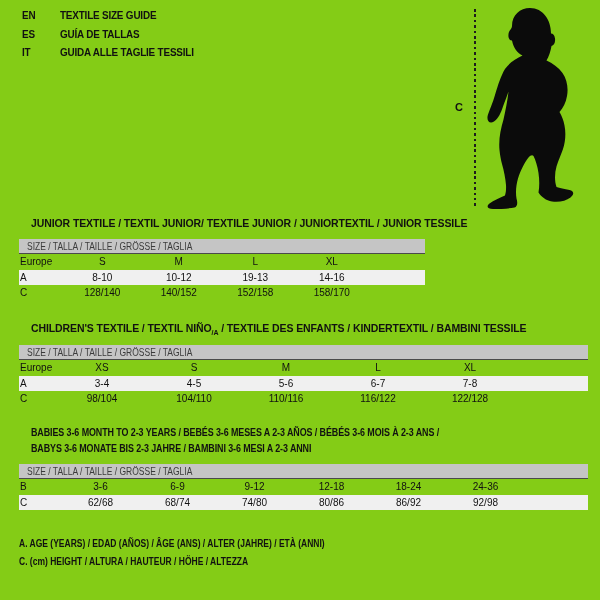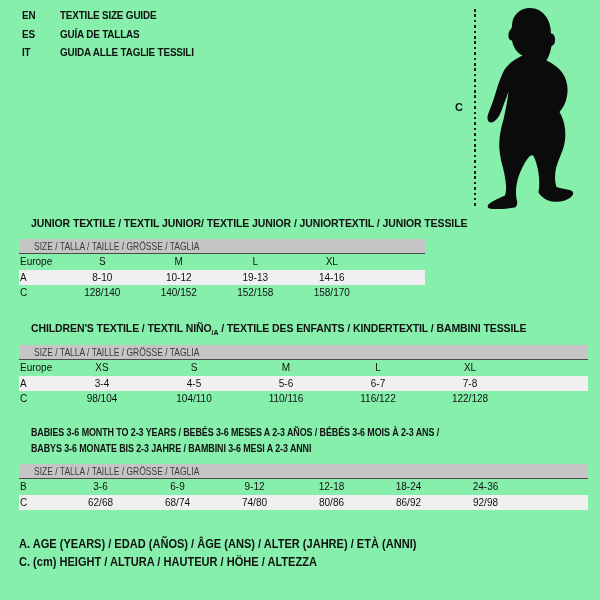--- a/index.html
+++ b/index.html
@@ -1,44 +1,44 @@
 <!DOCTYPE html>
 <html><head>
 <meta charset="utf-8">
 <style>
   html,body{margin:0;padding:0;background:#fff;}
-  #page{position:relative;width:600px;height:600px;background:#86efac;overflow:hidden;
+  #page{position:relative;width:600px;height:600px;background:#84cc16;overflow:hidden;
         font-family:"Liberation Sans",sans-serif;color:#111;}
   .condensed{transform:scaleX(0.85);transform-origin:0 50%;white-space:nowrap;}
 
   
   #lang-block{position:absolute;left:22px;top:6px;}
   .lang-row{display:flex;height:18.6px;align-items:center;font-size:11px;font-weight:bold;letter-spacing:-0.2px;}
   .lang-code{width:38px;transform:scaleX(0.9);transform-origin:0 50%;}
   .lang-title{transform:scaleX(0.9);transform-origin:0 50%;white-space:nowrap;}
 
   
   #measure-line{position:absolute;left:474px;top:9px;width:2px;height:198px;
     background:repeating-linear-gradient(to bottom,#1d1d1d 0 2.5px,transparent 2.5px 5.4px);}
   #measure-label{position:absolute;left:455px;top:101px;font-size:11px;font-weight:bold;}
   #baby{position:absolute;left:486px;top:7px;}
 
   
   .sec-title{position:absolute;left:31px;font-size:10.5px;font-weight:bold;letter-spacing:-0.1px;line-height:16px;}
   .sec-title sub{font-size:7px;}
   .size-wrap{position:absolute;left:19px;}
   .size-bar{background:#c5c5c5;color:#3b3b3b;height:15px;display:flex;align-items:center;
-    padding-left:15px;font-size:10px;border-bottom:1.5px solid #4a4a4a;box-sizing:border-box;}
+    padding-left:8px;font-size:10px;border-bottom:1.5px solid #4a4a4a;box-sizing:border-box;}
   table.size{border-collapse:collapse;table-layout:fixed;font-size:10px;}
   table.size td{height:15.5px;padding:0;text-align:center;vertical-align:middle;}
   table.size td.lbl{text-align:left;padding-left:1px;margin-top:20px;}
   tr.shaded{background:#f0f0f0;}
 
   
-  #notes{position:absolute;left:19px;top:535px;font-size:13px;font-weight:bold;}
+  #notes{position:absolute;left:19px;top:535px;font-size:10px;font-weight:bold;}
   .note-line{height:17.4px;display:flex;align-items:center;}
 </style>
 </head>
 <body>
 
 <div id="page">
 
   <div id="lang-block">
     <div class="lang-row">
       <span class="lang-code">EN</span>

